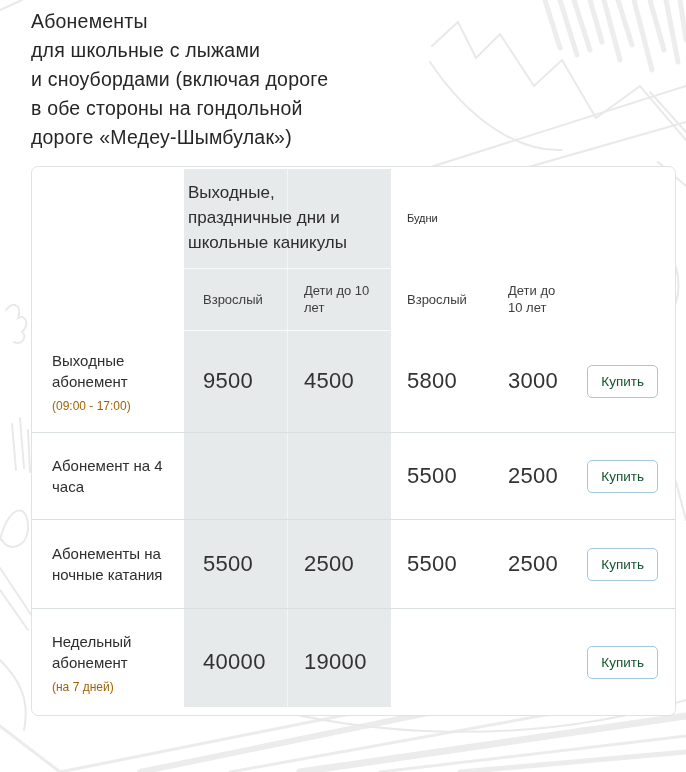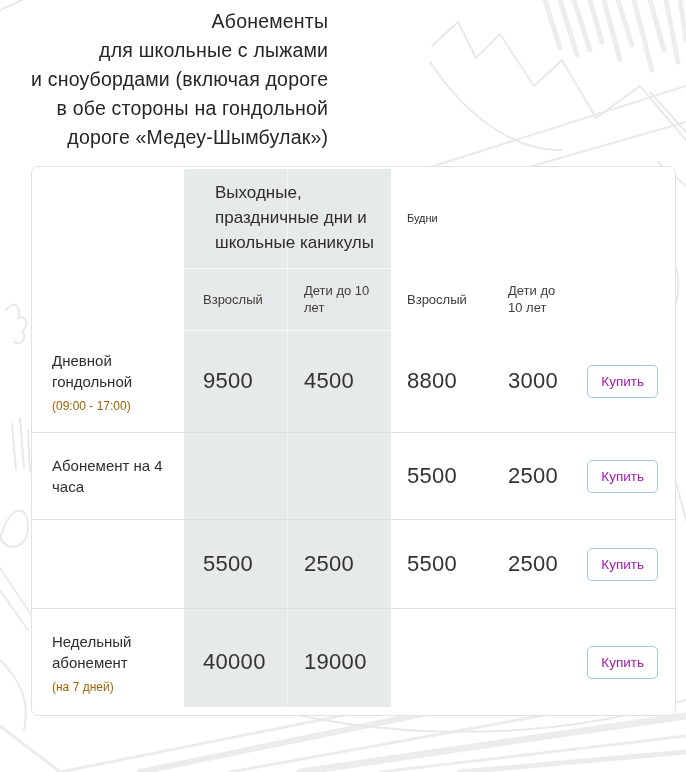--- a/index.html
+++ b/index.html
@@ -7,21 +7,21 @@
     width:686px;height:772px;position:relative;overflow:hidden;
     background:#ffffff;
     font-family:"Liberation Sans", sans-serif;
     -webkit-font-smoothing:antialiased;
   }
   
   .texture{position:absolute;left:0;top:0;width:686px;height:772px;z-index:0;}
   
   .page-title{
     position:absolute;left:31px;top:7px;z-index:2;
-    font-size:19.5px;line-height:29px;color:#262626;letter-spacing:.2px;text-align:right;
+    font-size:19.5px;line-height:29px;color:#262626;letter-spacing:.2px;
   }
   
   .card{
     position:absolute;left:31px;top:166px;width:645px;height:550px;z-index:2;
     background:#fff;border:1px solid #e2e2e2;border-radius:7px;
     box-sizing:border-box;
   }
   .band{
     position:absolute;left:152px;top:2px;width:207px;height:538px;
     background:#e7eaea;z-index:0;
@@ -38,21 +38,21 @@
   }
   .trow.head-group{height:101px;}
   .trow.head-sub{height:62px;}
   .trow.r1{height:102px;}
   .trow.r2{height:87px;}
   .trow.r3{height:89px;}
   .trow.r4{height:107px;}
   .trow.bordered{border-top:1px solid #d9dede;}
   
   .group-weekend{
-    grid-column:2/4;padding:0 14px 0 31px;
+    grid-column:2/4;padding:0 14px 0 4px;
     font-size:17px;line-height:25px;color:#2d2d2d;
   }
   .group-weekday{
     grid-column:4/6;padding-left:17px;
     font-size:11px;color:#2d2d2d;
   }
   .sub-cell{font-size:13px;line-height:17px;color:#3d3d3d;}
   .sub-cell.c1{grid-column:2;padding:0 18px 0 19px;}
   .sub-cell.c2{grid-column:3;padding:0 20px 0 17px;}
   .sub-cell.c3{grid-column:4;padding:0 14px 0 17px;}
@@ -62,21 +62,21 @@
   .row-note{font-size:12px;color:#a16207;margin-top:7px;}
   .row-note:empty{display:none;}
   .price{font-size:22px;color:#323232;letter-spacing:.3px;}
   .price.p1{grid-column:2;padding-left:19px;}
   .price.p2{grid-column:3;padding-left:17px;}
   .price.p3{grid-column:4;padding-left:17px;}
   .price.p4{grid-column:5;padding-left:18px;}
   .btn-cell{grid-column:6;display:flex;justify-content:flex-end;padding-right:19px;}
   .buy-btn{
     font-family:"Liberation Sans", sans-serif;
-    font-size:13.5px;color:#a21caf;background:#ffffff;
+    font-size:13.5px;color:#14532d;background:#ffffff;
     border:1px solid #a3c6dc;border-radius:5px;
     padding:8px 13px;cursor:pointer;line-height:15px;
   }
 </style>
 </head>
 <body>
 
 <svg class="texture" viewBox="0 0 686 772" fill="none" xmlns="http://www.w3.org/2000/svg">
   <g stroke="#e9e9e9" stroke-width="2" fill="none" stroke-linecap="round">
 
@@ -148,45 +148,49 @@
 
   <div class="trow head-sub">
     <div class="sub-cell c1">Взрослый</div>
     <div class="sub-cell c2">Дети до 10 лет</div>
     <div class="sub-cell c3">Взрослый</div>
     <div class="sub-cell c4">Дети до 10 лет</div>
   </div>
 
   <div class="trow r1">
     <div class="label-cell">
-      <div class="row-title">Дневной гондольной</div>
+      <div class="row-title">Выходные абонемент</div>
       <div class="row-note">(09:00 - 17:00)</div>
     </div>
     <div class="price p1">9500</div>
     <div class="price p2">4500</div>
-    <div class="price p3">8800</div>
+    <div class="price p3">5800</div>
     <div class="price p4">3000</div>
     <div class="btn-cell">
       <button class="buy-btn">Купить</button>
     </div>
   </div>
 
   <div class="trow r2 bordered">
     <div class="label-cell">
       <div class="row-title">Абонемент на 4 часа</div>
 
     </div>
     <div class="price p3">5500</div>
     <div class="price p4">2500</div>
     <div class="btn-cell">
       <button class="buy-btn">Купить</button>
     </div>
   </div>
 
   <div class="trow r3 bordered">
+    <div class="label-cell">
+      <div class="row-title">Абонементы на ночные катания</div>
+
+    </div>
     <div class="price p1">5500</div>
     <div class="price p2">2500</div>
     <div class="price p3">5500</div>
     <div class="price p4">2500</div>
     <div class="btn-cell">
       <button class="buy-btn">Купить</button>
     </div>
   </div>
 
   <div class="trow r4 bordered">

